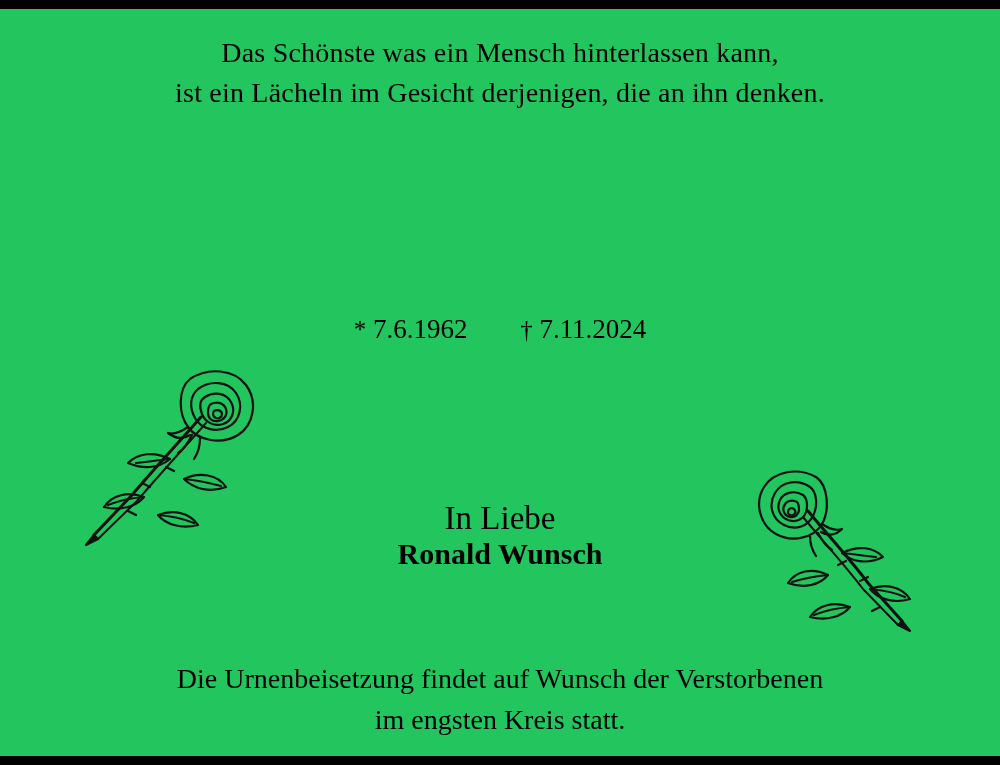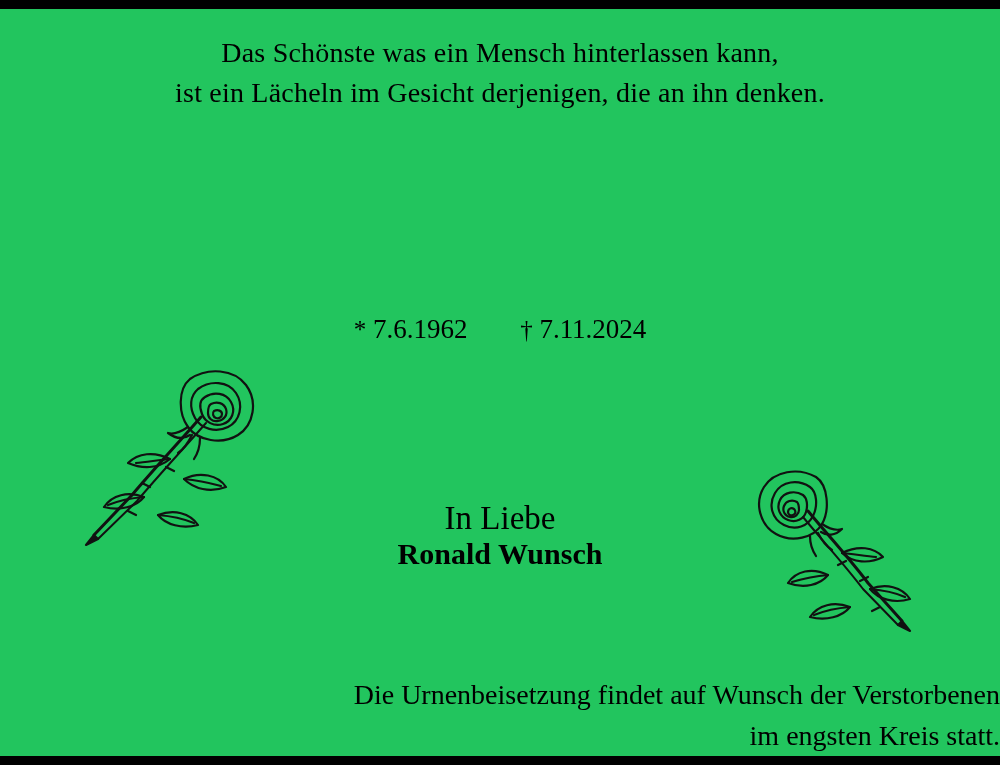--- a/index.html
+++ b/index.html
@@ -96,25 +96,24 @@
     text-align: center;
     font-size: 30px;
     font-weight: bold;
     font-family: "Liberation Serif", serif;
   }
   .footer {
     position: absolute;
     top: 650px;
     left: 0;
     right: 0;
-    text-align: right;
+    text-align: center;
     font-size: 28px;
     line-height: 1.45;
     font-family: "Liberation Serif", serif;
-    margin-top: 16px;
   }
   .footer .line {
     display: block;
     white-space: nowrap;
   }
   .rose-left {
     position: absolute;
     left: 58px;
     top: 330px;
     width: 215px;

